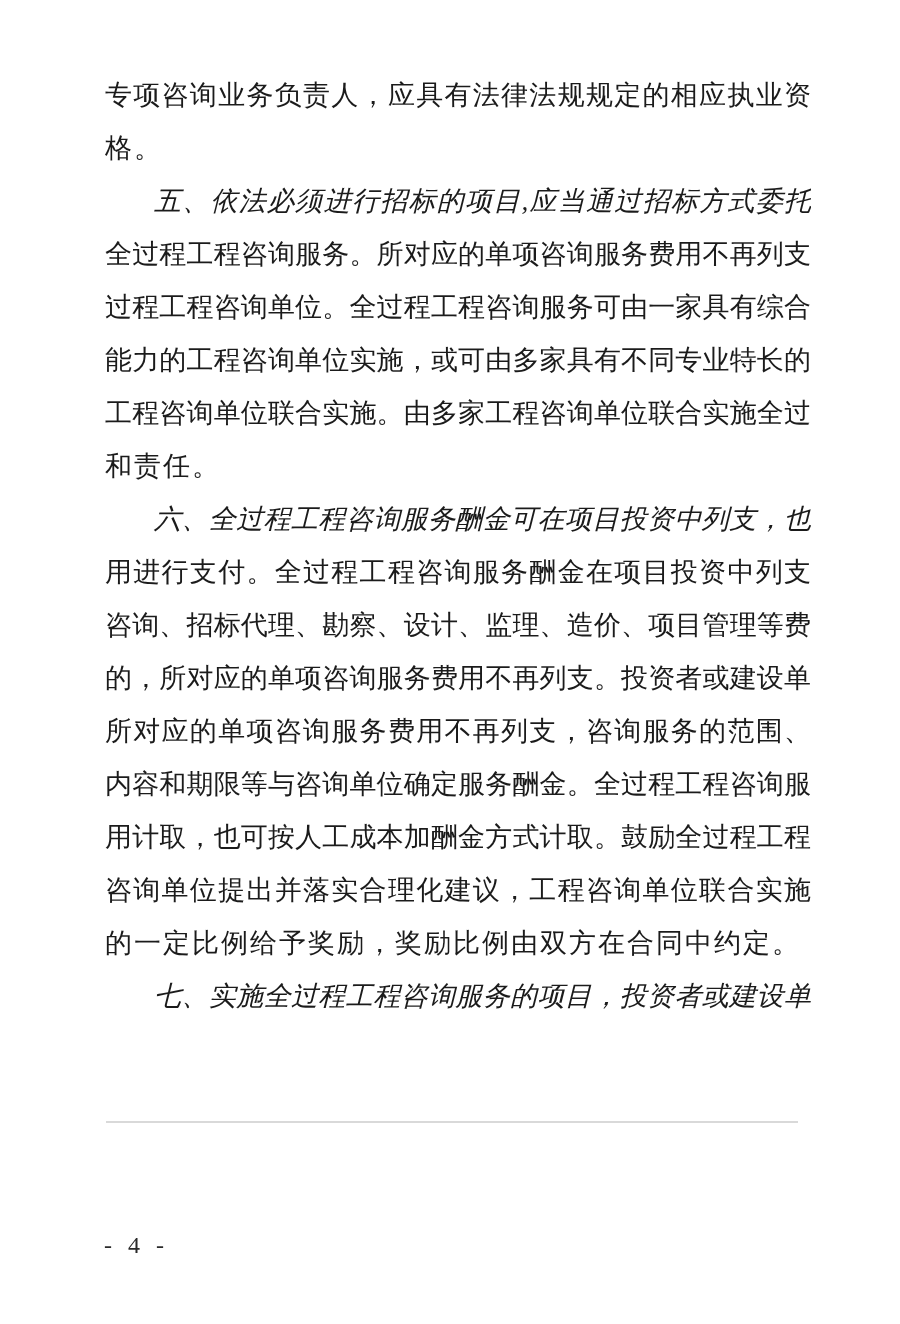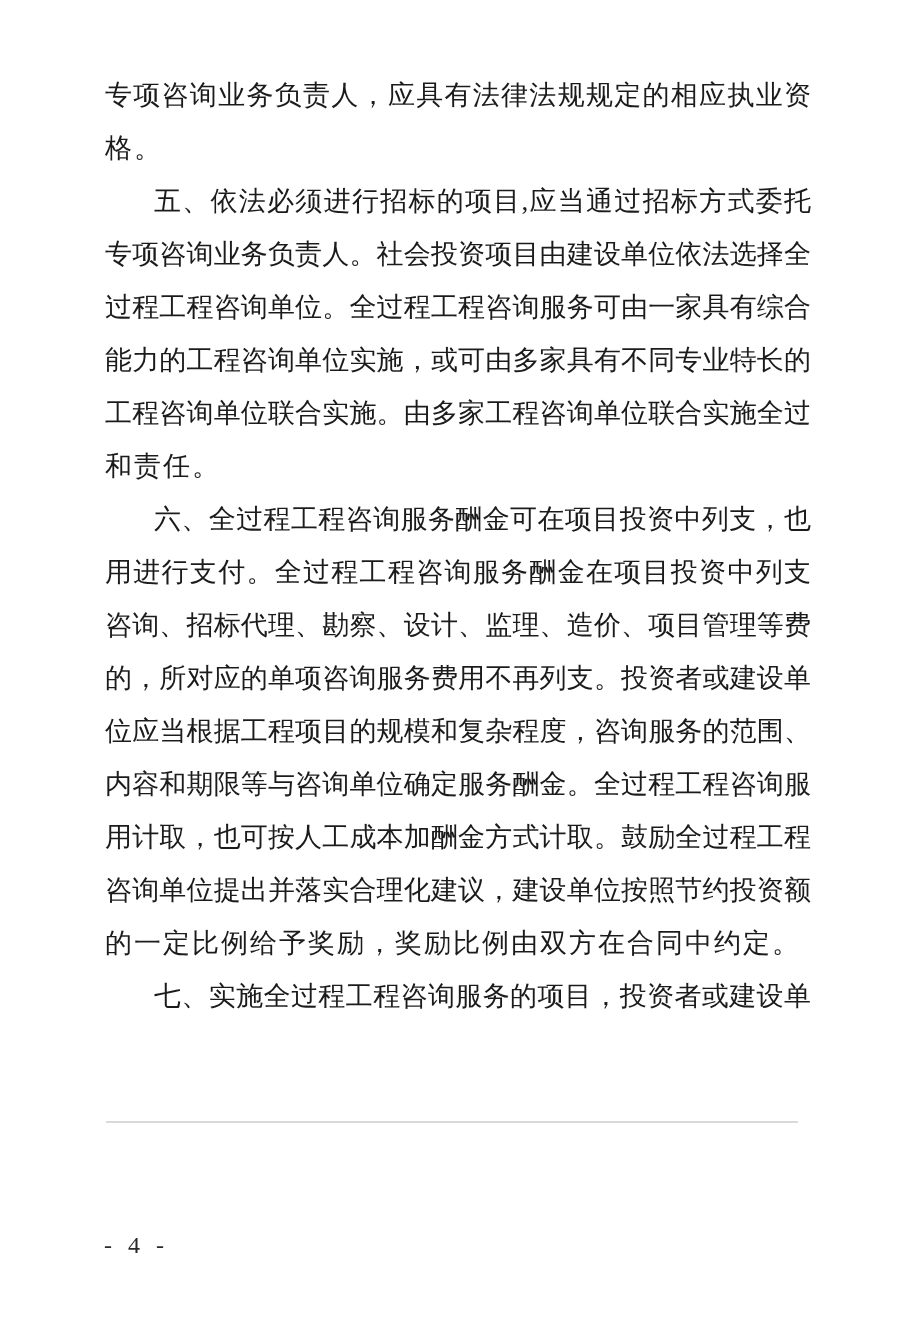--- a/index.html
+++ b/index.html
@@ -33,20 +33,21 @@
   .line.full {
     text-align: justify;
     text-align-last: justify;
   }
   .line.short {
     text-align: left;
     letter-spacing: 2px;
   }
   .line.indent {
     padding-left: 49px;
+    font-style: italic;
   }
   .separator {
     position: absolute;
     left: 106px;
     top: 1121px;
     width: 692px;
     height: 2px;
     background: #d9d9d9;
   }
   .page-number {
@@ -66,36 +67,36 @@
 
   <div class="text-block">
 
     <div>
       <div class="line full">专项咨询业务负责人，应具有法律法规规定的相应执业资</div>
       <div class="line short">格。</div>
     </div>
 
     <div>
       <div class="line full indent">五、依法必须进行招标的项目,应当通过招标方式委托</div>
-      <div class="line full">专项咨询业务负责人。社会投资项目由建设单位依法选择全</div>
+      <div class="line full">全过程工程咨询服务。所对应的单项咨询服务费用不再列支</div>
       <div class="line full">过程工程咨询单位。全过程工程咨询服务可由一家具有综合</div>
       <div class="line full">能力的工程咨询单位实施，或可由多家具有不同专业特长的</div>
       <div class="line full">工程咨询单位联合实施。由多家工程咨询单位联合实施全过</div>
       <div class="line short">和责任。</div>
     </div>
 
     <div>
       <div class="line full indent">六、全过程工程咨询服务酬金可在项目投资中列支，也</div>
       <div class="line full">用进行支付。全过程工程咨询服务酬金在项目投资中列支</div>
       <div class="line full">咨询、招标代理、勘察、设计、监理、造价、项目管理等费</div>
       <div class="line full">的，所对应的单项咨询服务费用不再列支。投资者或建设单</div>
-      <div class="line full">位应当根据工程项目的规模和复杂程度，咨询服务的范围、</div>
+      <div class="line full">所对应的单项咨询服务费用不再列支，咨询服务的范围、</div>
       <div class="line full">内容和期限等与咨询单位确定服务酬金。全过程工程咨询服</div>
       <div class="line full">用计取，也可按人工成本加酬金方式计取。鼓励全过程工程</div>
-      <div class="line full">咨询单位提出并落实合理化建议，建设单位按照节约投资额</div>
+      <div class="line full">咨询单位提出并落实合理化建议，工程咨询单位联合实施</div>
       <div class="line short">的一定比例给予奖励，奖励比例由双方在合同中约定。</div>
     </div>
 
     <div>
       <div class="line full indent">七、实施全过程工程咨询服务的项目，投资者或建设单</div>
     </div>
 
   </div>
 
   <div class="separator"></div>

